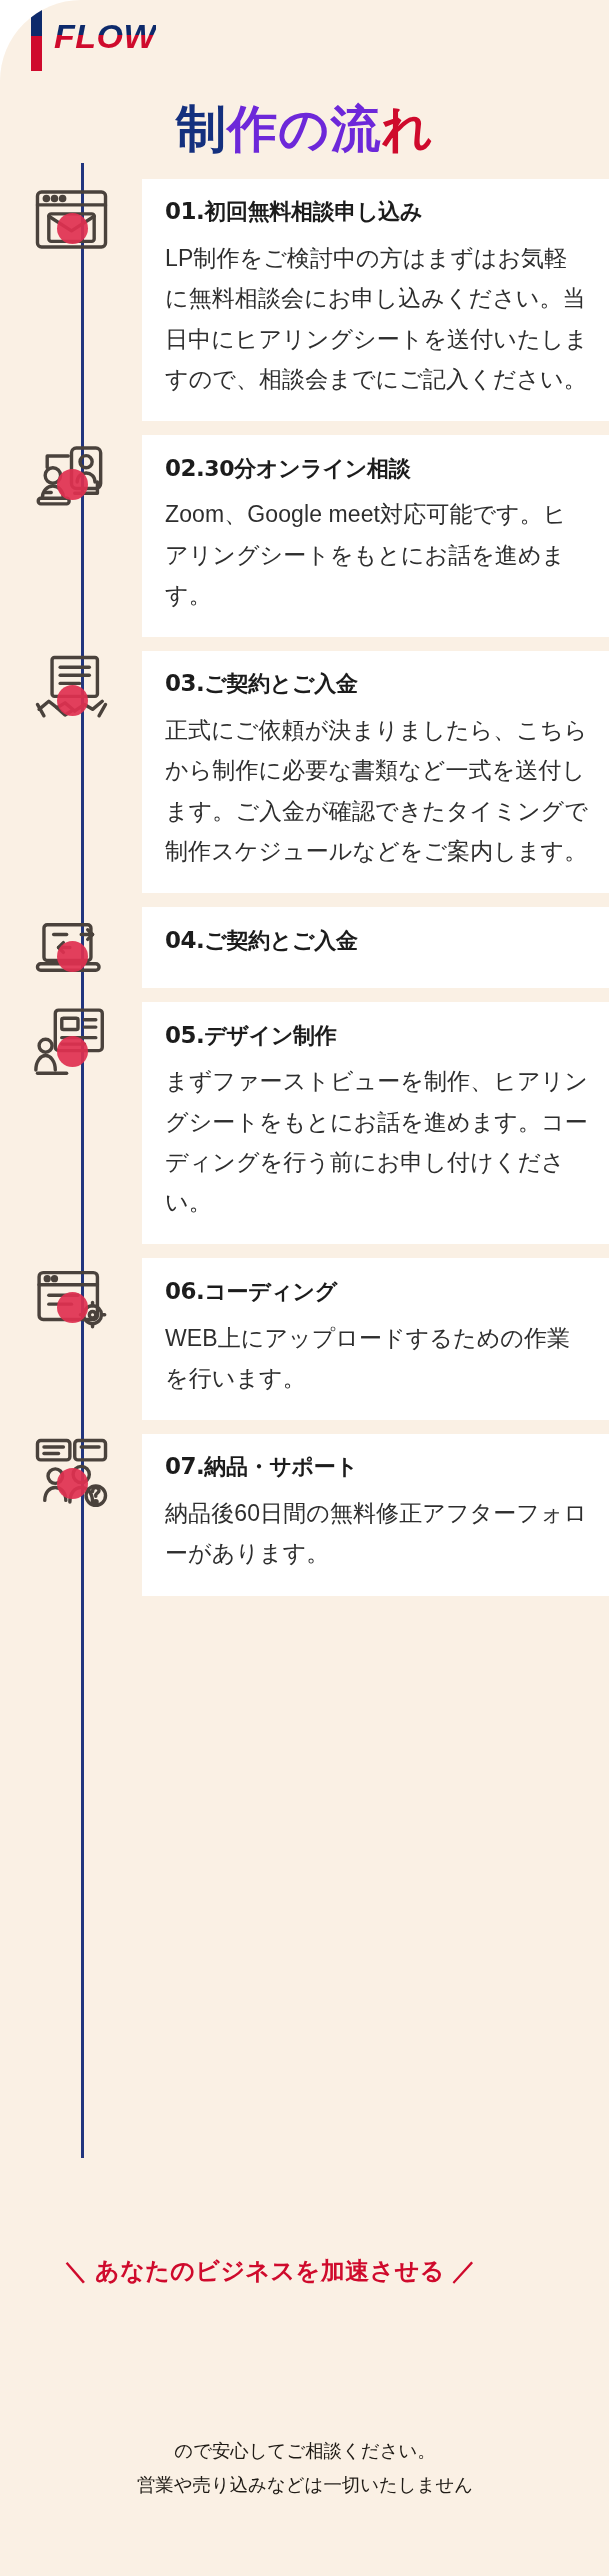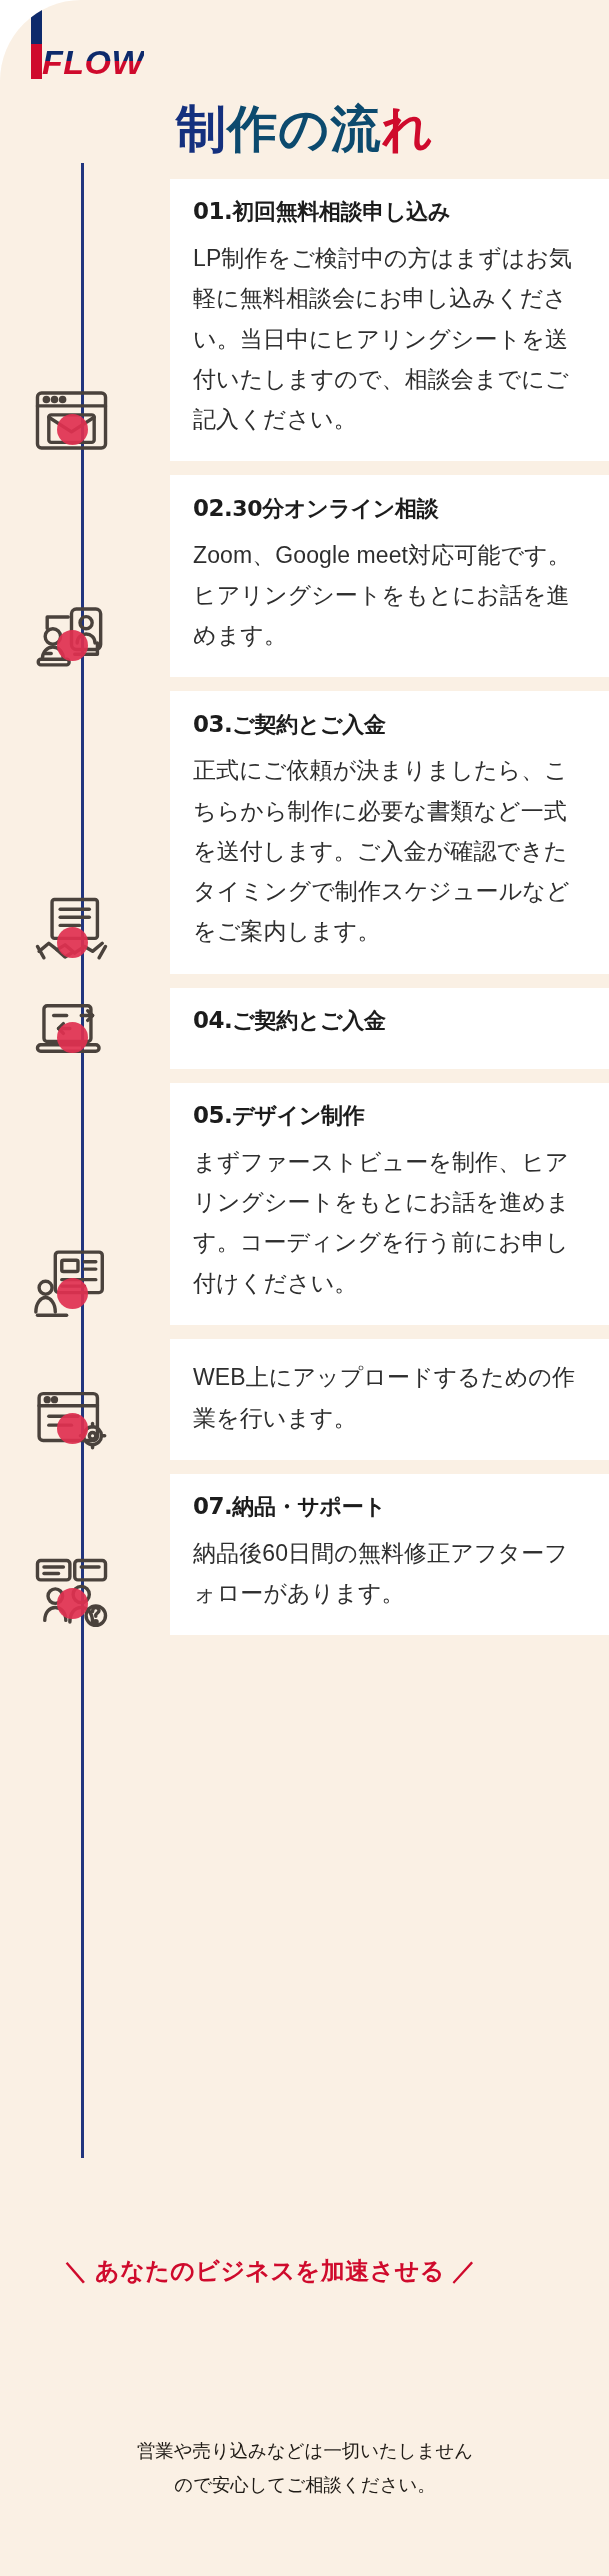--- a/index.html
+++ b/index.html
@@ -28,25 +28,25 @@
   .page-bg-white {
     position: absolute;
     inset: 0;
     background: #ffffff;
     z-index: 0;
   }
 
   
   .eyebrow {
     position: absolute;
-    top: 9px;
+    top: 1px;
     left: 31px;
     display: flex;
-    align-items: flex-end;
-    gap: 0;
+    align-items: center;
+    gap: 12px;
     z-index: 5;
   }
   .eyebrow-bar {
     width: 11px;
     height: 70px;
     display: flex;
     flex-direction: column;
     border-radius: 0.5px;
     overflow: hidden;
   }
@@ -81,21 +81,21 @@
     text-align: center;
     z-index: 5;
     font-family: "DejaVu Serif", "Liberation Serif", serif;
     font-weight: 700;
     font-size: 50px;
     line-height: 1.05;
     letter-spacing: 1.1px;
     white-space: nowrap;
   }
   .t-navy  { color: #14307e; }
-  .t-dark  { color: #0c4a6e; margin-top: 46px; }
+  .t-dark  { color: #6d28d9; margin-top: 46px; }
   .t-red   { color: #cf0a2c; }
 
   
   .timeline-line {
     position: absolute;
     left: 81px;
     top: 163px;
     width: 2.7px;
     height: 1995px;
     background: #21357e;
@@ -106,23 +106,22 @@
   .steps {
     position: absolute;
     left: 0;
     top: 179px;
     width: 610px;
     z-index: 3;
   }
   .step {
     position: relative;
     display: flex;
-    align-items: flex-end;
+    align-items: flex-start;
     margin-bottom: 14px;
-    gap: 28px;
   }
   .step-iconwrap {
     position: relative;
     width: 142px;
     flex: 0 0 142px;
     display: flex;
     justify-content: center;
     align-items: flex-start;
   }
   .step-icon {
@@ -358,20 +357,23 @@
             <circle cx="76" cy="70" r="4"></circle>
             <line x1="76" y1="55" x2="76" y2="59"></line>
             <line x1="76" y1="81" x2="76" y2="85"></line>
             <line x1="61" y1="70" x2="65" y2="70"></line>
             <line x1="87" y1="70" x2="91" y2="70"></line>
           </svg>
           <div class="icon-dot"></div>
         </div>
       </div>
       <div class="step-card">
+        <div class="step-heading">
+          <span class="num">06.</span><span>コーディング</span>
+        </div>
         <p class="step-body">WEB上にアップロードするための作業を行います。</p>
       </div>
     </div>
 
     <div class="step">
       <div class="step-iconwrap">
         <div class="step-icon">
           <svg viewBox="0 0 100 100" fill="none" stroke="#4a423c" stroke-width="4.2" stroke-linecap="round" stroke-linejoin="round">
             <rect x="8" y="8" width="40" height="24" rx="4"></rect>
             <line x1="16" y1="16" x2="40" y2="16"></line>
@@ -395,18 +397,18 @@
         </div>
         <p class="step-body">納品後60日間の無料修正アフターフォローがあります。</p>
       </div>
     </div>
 
   </div>
 
   <div class="cta-lead">＼ あなたのビジネスを加速させる ／</div>
 
   <div class="footer-note">
+    <span>ので安心してご相談ください。</span>
     <span>営業や売り込みなどは一切いたしません</span>
-    <span>ので安心してご相談ください。</span>
   </div>
 
 </div>
 
 
 </body></html>

